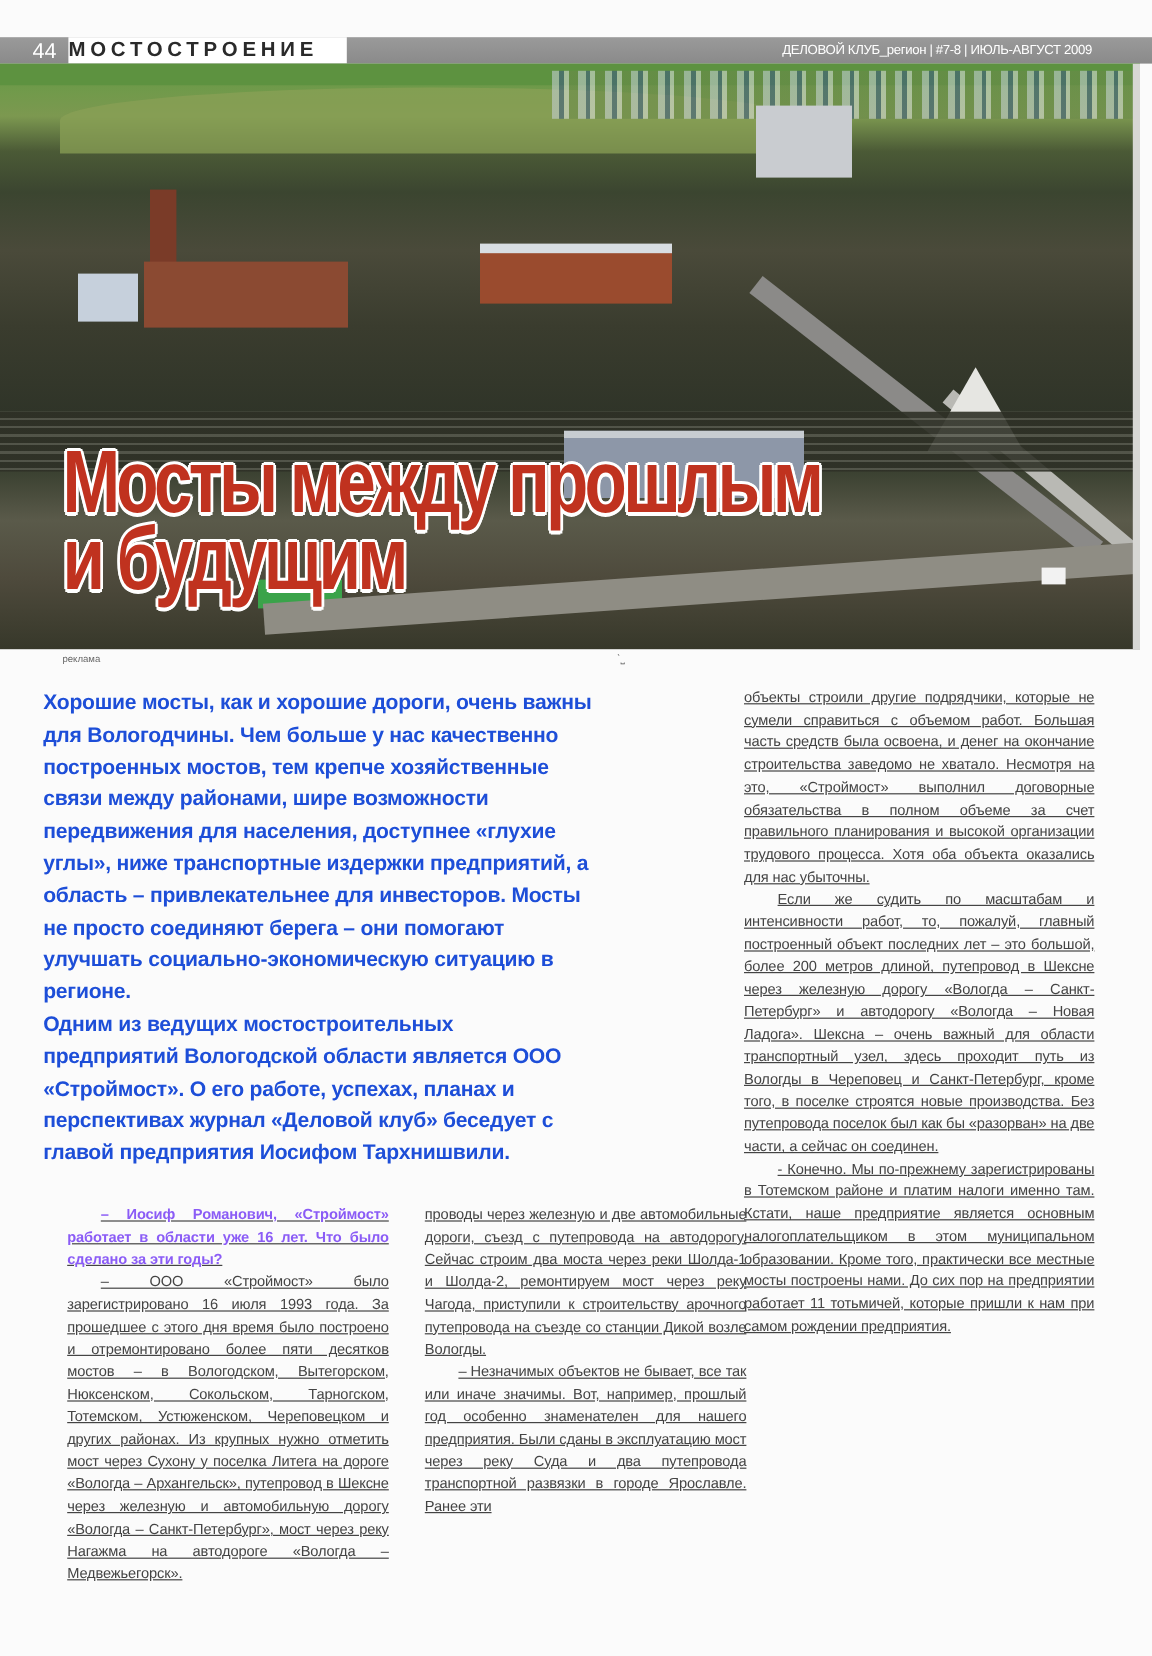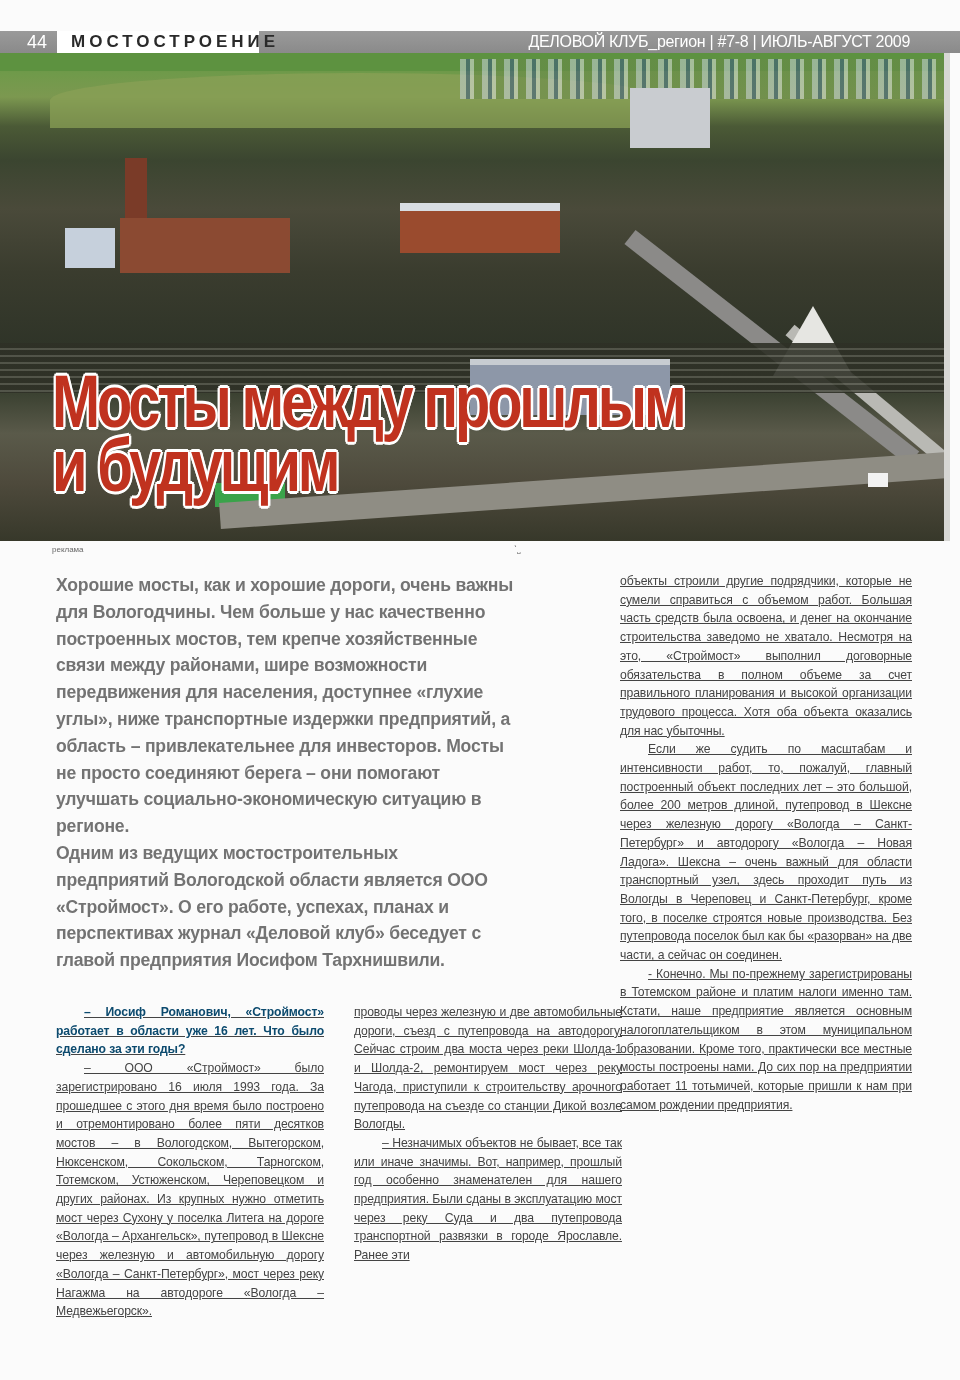--- a/index.html
+++ b/index.html
@@ -6,25 +6,25 @@
   body { width:960px; height:1380px; background:#ffffff; position:relative; overflow:hidden;
          font-family:"Liberation Sans", sans-serif; color:#333; }
   .page { position:absolute; left:0; top:0; width:960px; height:1380px; background:#fbfbfb; }
 
   
   .header { position:absolute; left:0; top:31px; width:960px; height:22px;
             background:linear-gradient(#9a9a9a,#8a8a8a); }
   .header .pnum { position:absolute; left:24px; top:0; width:26px; height:22px;
                   color:#fff; font-weight:normal; font-size:18px; line-height:22px; text-align:center;
                   font-family:"Liberation Sans Narrow","Liberation Sans", sans-serif; }
-  .header .section { position:absolute; left:57px; top:0; width:202px; height:22px; background:#fff;
+  .header .section { position:absolute; left:57px; top:0; width:232px; height:22px; background:#fff;
                      color:#2a2a2a; font-weight:bold; font-size:17px; letter-spacing:4px; line-height:22px;
-                     padding-left:14px; box-sizing:border-box; }
+                     box-sizing:border-box; }
   .header .issue { position:absolute; right:50px; top:0; height:22px; line-height:22px; color:#fff;
-                   font-size:16px; letter-spacing:-0.3px; }
+                   font-size:11px; letter-spacing:-0.3px; }
 
   
   .photo { position:absolute; left:0; top:53px; width:950px; height:488px; overflow:hidden;
            background:
              linear-gradient(180deg,#5a8a3e 0%,#6f9a4a 4%,#7c9850 9%,#4b5a36 15%,#3b4530 22%,#4a4a3a 32%,#3a3c2e 45%,#2f3428 60%,#3c4232 70%,#5a5a4a 78%,#4e4a3c 88%,#37382a 100%); }
   .photo .field { position:absolute; left:0; top:0; width:100%; height:18px; background:#5d9240; }
   .photo .hill { position:absolute; left:50px; top:20px; width:620px; height:55px; background:#8aa055; border-radius:50% 50% 0 0; opacity:.75; }
   .photo .village { position:absolute; left:460px; top:6px; width:490px; height:40px;
                     background:repeating-linear-gradient(90deg,#c9d2dc 0 6px,#3d5a86 6px 10px,#dfe2e2 10px 14px,#6a8a4a 14px 22px); opacity:.55; }
   .photo .bldg { position:absolute; background:#8b4a32; }
@@ -49,30 +49,30 @@
            font-family:"Liberation Sans Narrow","Liberation Sans", sans-serif; font-weight:bold;
            font-size:74px; line-height:64px; letter-spacing:-4px; transform:scaleX(0.78); transform-origin:left top;
            -webkit-text-stroke:2px #fff; paint-order:stroke fill;
            text-shadow: 3px 0 0 #fff, -3px 0 0 #fff, 0 3px 0 #fff, 0 -3px 0 #fff, 2px 2px 0 #fff, -2px -2px 0 #fff, 2px -2px 0 #fff, -2px 2px 0 #fff; }
   .title span { display:block; }
 
   .ad-label { position:absolute; left:52px; top:545px; font-size:8px; color:#666; }
   .mark { position:absolute; left:514px; top:544px; font-size:9px; color:#555; }
 
   
-  .lead { position:absolute; left:56px; top:572px; width:458px; font-weight:bold; color:#737373;
+  .lead { position:absolute; left:36px; top:572px; width:458px; font-weight:bold; color:#1d4ed8;
           font-size:17.6px; line-height:26.8px; letter-spacing:-0.2px;
           font-family:"Liberation Sans Narrow","Liberation Sans", sans-serif; }
   .lead p { margin:0; }
 
   
   .col { position:absolute; font-size:12.2px; line-height:18.7px; color:#444; text-align:justify;
          font-family:"Liberation Sans Narrow","Liberation Sans", sans-serif; letter-spacing:-0.1px;text-decoration:underline; }
   .col p { margin:0; text-indent:28px; }
-  .col p.q { font-weight:bold; color:#0c4a6e; }
+  .col p.q { font-weight:bold; color:#8b5cf6; }
   .col p.noind { text-indent:0; }
   .col1 { left:56px; top:1003px; width:268px; }
   .col2 { left:354px; top:1003px; width:268px; }
   .col3 { left:620px; top:572px; width:292px; }
 </style>
 </head>
 <body>
 
 <div class="page">
 

